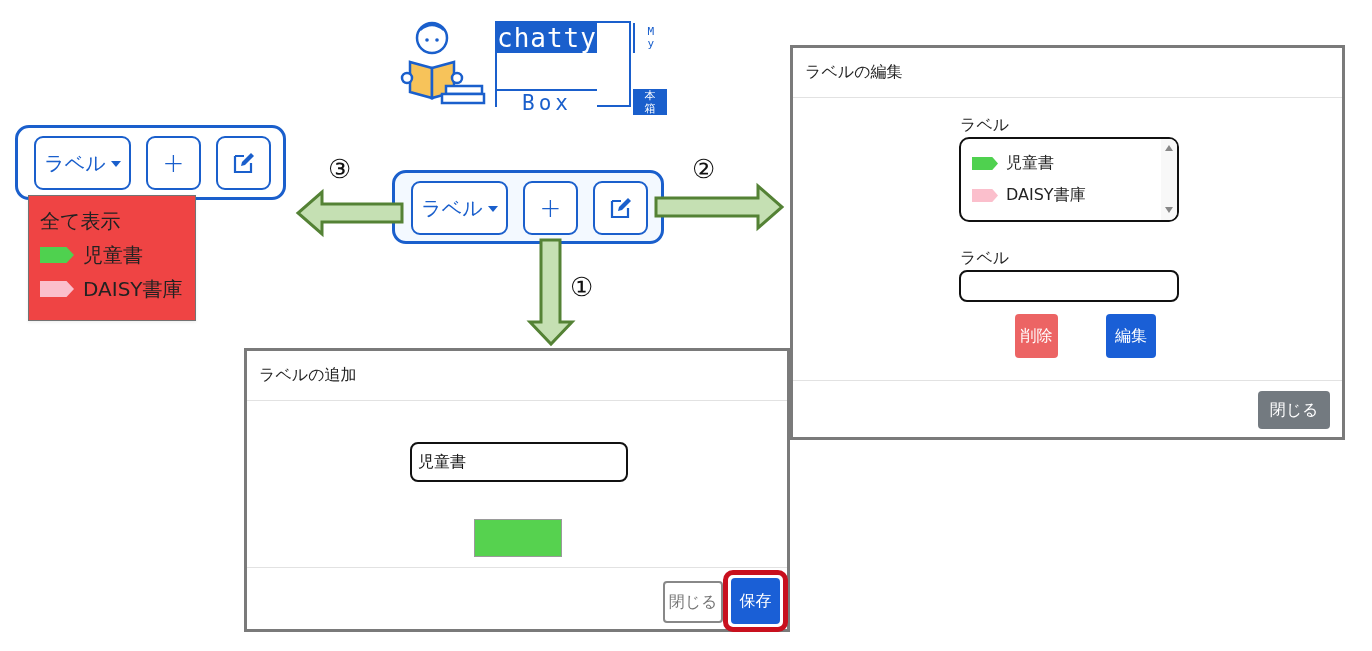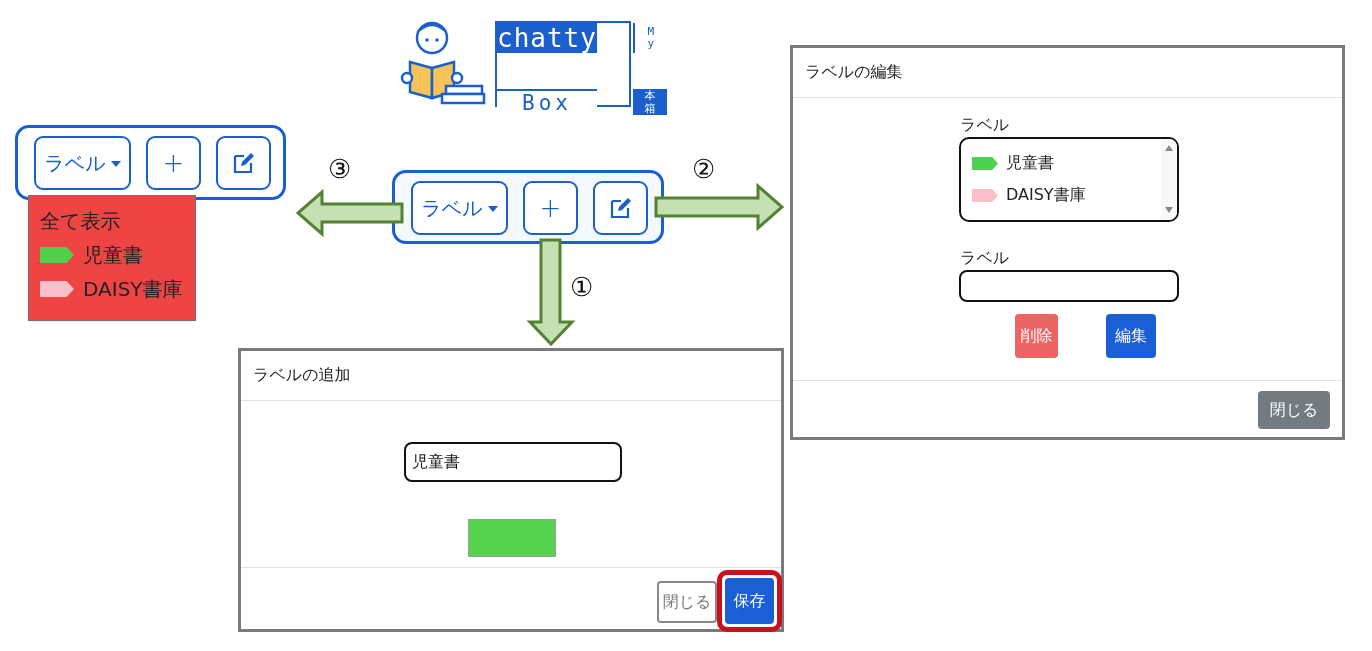--- a/index.html
+++ b/index.html
@@ -156,21 +156,21 @@
   <path d="M402 204 L402 222 L322 222 L322 234 L298 213 L322 192 L322 204 Z" fill="#c5e0b3" stroke="#548235" stroke-width="3" stroke-linejoin="miter"></path>
 
   <path d="M656 198 L758 198 L758 186 L782 207 L758 228 L758 216 L656 216 Z" fill="#c5e0b3" stroke="#548235" stroke-width="3" stroke-linejoin="miter"></path>
 
   <path d="M541 240 L560 240 L560 322 L572 322 L551 344 L530 322 L541 322 Z" fill="#c5e0b3" stroke="#548235" stroke-width="3" stroke-linejoin="miter"></path>
 </svg>
 <div class="abs circled" style="left:328px; top:154px;">③</div>
 <div class="abs circled" style="left:692px; top:154px;">②</div>
 <div class="abs circled" style="left:570px; top:272px;">①</div>
 
-<div class="abs modal" style="left:238px; top:348px; width:546px; height:284px;">
+<div class="abs modal" style="left:244px; top:348px; width:546px; height:284px;">
   <div class="modal-header">
     <span>ラベルの追加</span>
   </div>
   <div class="abs txt-input" style="left:163px; top:91px; width:218px; height:40px;">
     <span>児童書</span>
   </div>
   <div class="abs" style="left:227px; top:168px; width:88px; height:38px; background:#56d24f; border:1px solid #9a9a9a;"></div>
   <div class="abs divider" style="left:0; top:216px; width:540px;"></div>
   <div class="btn btn-outline" style="left:416px; top:230px; width:60px; height:42px;">
     <span>閉じる</span>

